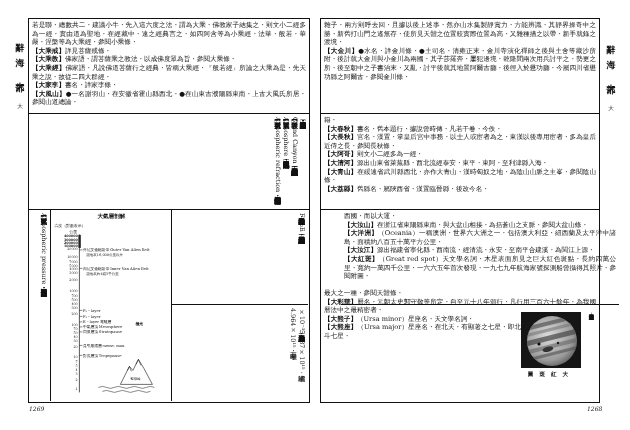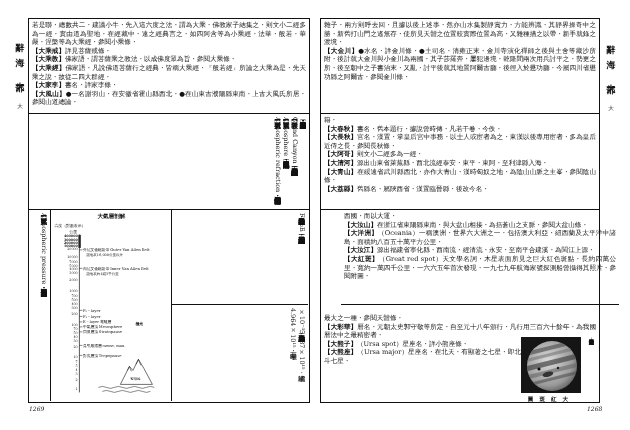--- a/index.html
+++ b/index.html
@@ -168,21 +168,21 @@
   </div>
 
   <div class="tier h bb" style="left:0;top:191px;width:100%;height:95px;margin-left:20px;">
     <p class="en"><b class="hw"></b><span>西國・而以大運・</span></p>
     <p class="en"><b class="hw">【大汝山】</b><span>在浙江省東陽縣東南・與大盆山相接・為括蒼山之支脈・參閱大盆山條・</span></p>
     <p class="en"><b class="hw">【大洋洲】</b><span>（Oceania）一稱澳洲・世界六大洲之一・包括澳大利亞・紐西蘭及太平洋中諸島・面積約八百五十萬平方公里・</span></p>
     <p class="en"><b class="hw">【大汝江】</b><span>源出福建省寧化縣・西南流・經清流・永安・至南平合建溪・為閩江上源・</span></p>
     <p class="en"><b class="hw">【大紅斑】</b><span>（Great red spot）天文學名詞・木星表面所見之巨大紅色斑點・長約四萬公里・寬約一萬四千公里・一六六五年首次發現・一九七九年航海家號探測船曾攝得其照片・參閱附圖・</span></p>
   </div>
 
-  <div class="tier h" style="left:0;top:293px;width:100%;height:95.8px;">
+  <div class="tier h" style="left:0;top:268px;width:100%;height:95.8px;">
     <div class="spacer"></div>
     <div class="fig">
       <svg class="photo" viewBox="0 0 60 56" width="60" height="56">
         <defs>
           <clipPath id="jc">
               <circle cx="31" cy="29" r="25"></circle>
             </clipPath>
           <radialGradient id="jg" cx="0.42" cy="0.4" r="0.7">
             <stop offset="0" stop-color="#dcdcdc"></stop>
             <stop offset="0.7" stop-color="#9a9a9a"></stop>
@@ -202,19 +202,19 @@
           </g>
         </g>
         <circle cx="18" cy="32" r="1.6" fill="#0e0e0e"></circle>
         <circle cx="37" cy="31" r="1.2" fill="#1c1c1c"></circle>
       </svg>
       <div class="side-cap">距木星附近照下八十公里遠的紅斑區・</div>
       <div class="cap">大紅斑圖</div>
     </div>
     <p class="en"><b class="hw"></b><span>最大之一種・參閱天體條・</span></p>
     <p class="en"><b class="hw">【大彩華】</b><span>曆名・元朝太史郭守敬等所定・自至元十八年頒行・凡行用三百六十餘年・為我國曆法中之最精密者・</span></p>
-    <p class="en"><b class="hw">【大熊子】</b><span>（Ursa spot）星座名・詳小熊座條・</span></p>
+    <p class="en"><b class="hw">【大熊子】</b><span>（Ursa minor）星座名・天文學名詞・</span></p>
     <p class="en"><b class="hw">【大熊座】</b><span>（Ursa major）星座名・在北天・有顯著之七星・即北斗七星・</span></p>
   </div>
 </div>
 
 <div class="pno" style="left:29px;">1269</div>
 <div class="pno" style="left:587px;">1268</div>
 
 </body></html>

